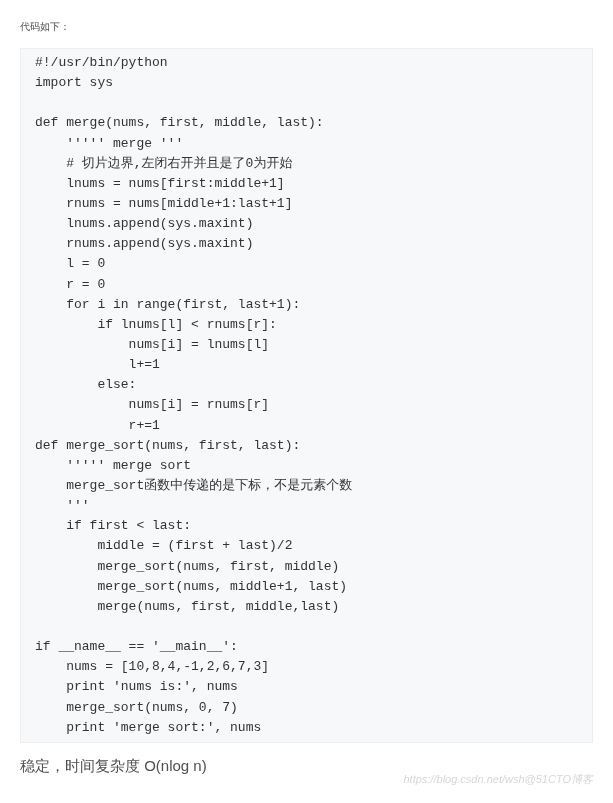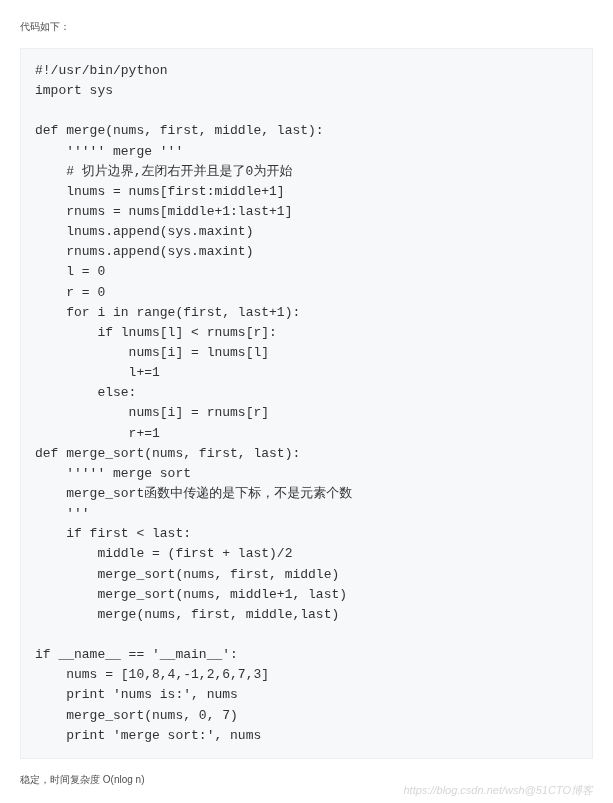--- a/index.html
+++ b/index.html
@@ -13,31 +13,31 @@
     background: #fff;
     position: relative;
   }
   .intro {
     margin-bottom: 14px;
     font-size: 10px;
   }
   .code-block {
     background: #f6f8fa;
     border: 1px solid #eeeeee;
-    padding: 12px 14px;
+    padding: 4px 14px;
     font-family: Consolas, Monaco, "Courier New", monospace;
     font-size: 13px;
     line-height: 1.55;
     color: #333;
     white-space: pre;
     overflow-x: auto;
   }
   .outro {
     margin-top: 14px;
-    font-size: 10px;
+    font-size: 15px;
   }
   .watermark {
     position: absolute;
     right: 20px;
     bottom: 10px;
     color: #bbb;
     font-size: 12px;
     font-style: italic;
     opacity: 0.6;
     text-align: right;

